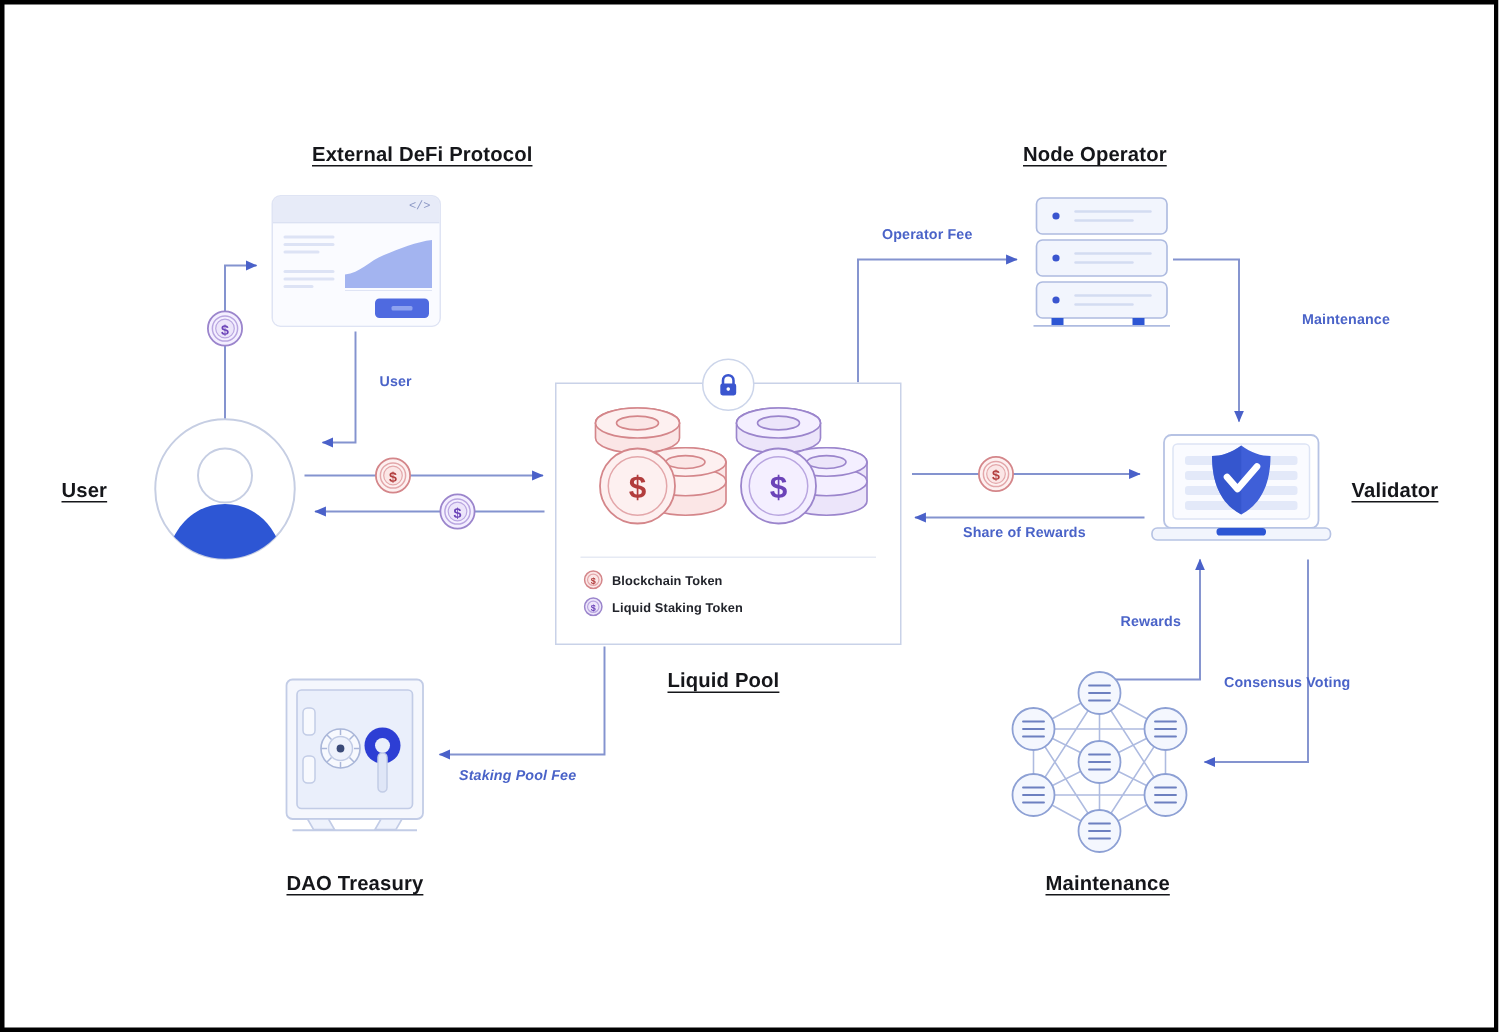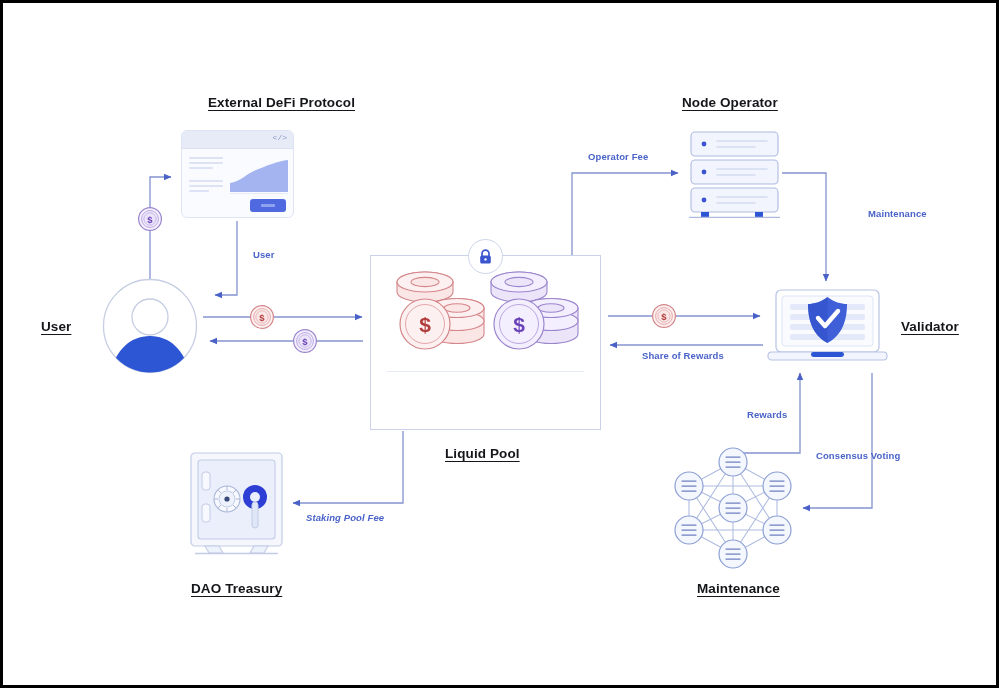--- a/index.html
+++ b/index.html
@@ -185,20 +185,38 @@
         <ellipse cx="68" cy="40" rx="27" ry="9.5" fill="#f4efff"></ellipse>
         <ellipse cx="68" cy="40" rx="13" ry="4.3" fill="#ece5fa"></ellipse>
       </g>
       <circle cx="36" cy="56" r="25" fill="#f4efff" stroke="#9b85cc" stroke-width="1.2"></circle>
       <circle cx="36" cy="56" r="19.5" fill="none" stroke="#b9a6e0" stroke-width="1"></circle>
       <text x="36" y="64" font-family="Liberation Sans, sans-serif" font-size="21" font-weight="700" fill="#6b43b8" text-anchor="middle">$</text>
     </svg>
 
     <div class="divider"></div>
 
+    <div class="legend">
+      <div class="legend-row">
+        <svg width="13" height="13" viewBox="0 0 13 13">
+          <circle cx="6.5" cy="6.5" r="5.8" fill="#fbe6e6" stroke="#d4868a" stroke-width="1"></circle>
+          <circle cx="6.5" cy="6.5" r="3.8" fill="none" stroke="#e3a7aa" stroke-width=".8"></circle>
+          <text x="6.5" y="9.3" font-family="Liberation Sans, sans-serif" font-size="6" font-weight="700" fill="#b23d3d" text-anchor="middle">$</text>
+        </svg>
+        <span class="txt">Blockchain Token</span>
+      </div>
+      <div class="legend-row">
+        <svg width="13" height="13" viewBox="0 0 13 13">
+          <circle cx="6.5" cy="6.5" r="5.8" fill="#ece5fa" stroke="#9b85cc" stroke-width="1"></circle>
+          <circle cx="6.5" cy="6.5" r="3.8" fill="none" stroke="#b9a6e0" stroke-width=".8"></circle>
+          <text x="6.5" y="9.3" font-family="Liberation Sans, sans-serif" font-size="6" font-weight="700" fill="#6b43b8" text-anchor="middle">$</text>
+        </svg>
+        <span class="txt">Liquid Staking Token</span>
+      </div>
+    </div>
   </div>
 
   <div class="lock-badge">
     <svg width="15" height="16" viewBox="0 0 15 16">
       <path d="M4,7 L4,4.6 A3.5,3.5 0 0 1 11,4.6 L11,7" fill="none" stroke="#3a55cf" stroke-width="1.7"></path>
       <rect x="2.2" y="6.6" width="10.6" height="8" rx="1.6" fill="#3a55cf"></rect>
       <circle cx="7.5" cy="10.4" r="1.2" fill="#ffffff"></circle>
     </svg>
   </div>
 

